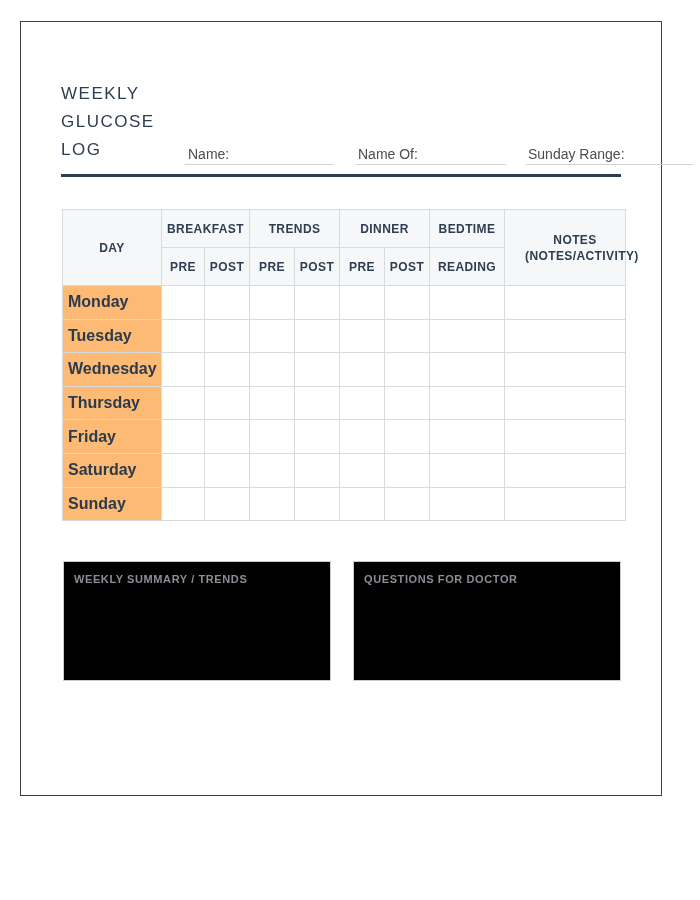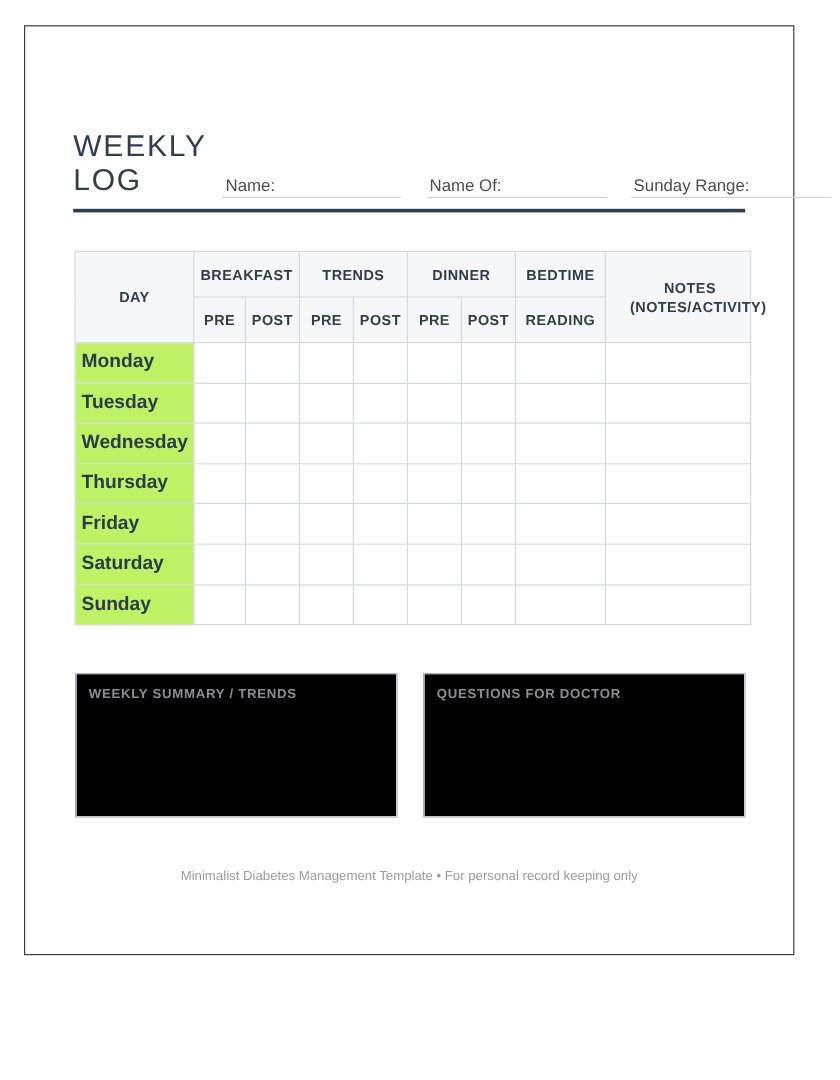--- a/index.html
+++ b/index.html
@@ -14,22 +14,22 @@
   .page {
     position: absolute; left: 20px; top: 21px;
     width: 642px; height: 775px;
     border: 1px solid #3f3f3f;
     background: #ffffff;
   }
 
   
   .title {
     position: absolute; left: 40px; top: 58px;
-    font-size: 25px; line-height: 28px; letter-spacing: 1.5px;
-    font-weight: 400; color: #2e3d50; margin-top: 28px;
+    font-size: 17px; line-height: 28px; letter-spacing: 1.5px;
+    font-weight: 400; color: #2e3d50;
   }
 
   
   .fline {
     position: absolute; top: 142px; height: 1px;
     background: #cfd2d6;
   }
   .l-name   { left: 164px; width: 149px; }
   .l-week   { left: 335px; width: 150px; }
   .l-target { left: 505px; width: 167px; }
@@ -55,21 +55,21 @@
   .log thead th {
     background: #f6f7f9; color: #2e3d50;
     font-size: 12px; font-weight: bold;
     text-align: center; letter-spacing: 0.4px;
   }
   .log thead tr.hr1 th { height: 38px; }
   .log thead tr.hr2 th { height: 38px; }
   .log th.notes-h { line-height: 16px; padding-left: 20px; }
   .log tbody td { height: 33.6px; background: #ffffff; }
   .log tbody td.day {
-    background: #bef264; color: #2b3a4c;
+    background: #fdba74; color: #2b3a4c;
     font-size: 16px; font-weight: bold;
     text-align: left; padding-left: 5px;
   }
 
   
   .box {
     position: absolute; top: 539px;
     width: 268px; height: 120px;
     border: 1px solid #c9ccd1; background: #000000;
     padding: 11px 10px;
@@ -87,20 +87,21 @@
   }
 </style>
 </head>
 <body>
 
 <div id="canvas">
   <div class="page">
 
     <div class="title">
       <div>WEEKLY</div>
+      <div>GLUCOSE</div>
       <div>LOG</div>
     </div>
 
     <div class="fline l-name"></div>
     <div class="fline l-week"></div>
     <div class="fline l-target"></div>
     <span class="flabel f-name">Name:</span>
     <span class="flabel f-week">Name Of:</span>
     <span class="flabel f-target">Sunday Range:</span>
 
@@ -221,16 +222,15 @@
       </tbody>
     </table>
 
     <div class="box box-left">
       <div class="box-label">WEEKLY SUMMARY / TRENDS</div>
     </div>
     <div class="box box-right">
       <div class="box-label">QUESTIONS FOR DOCTOR</div>
     </div>
 
-    <div class="footer">Minimalist Diabetes Management Template • For personal record keeping only</div>
 
   </div>
 </div>
 
 </body></html>

